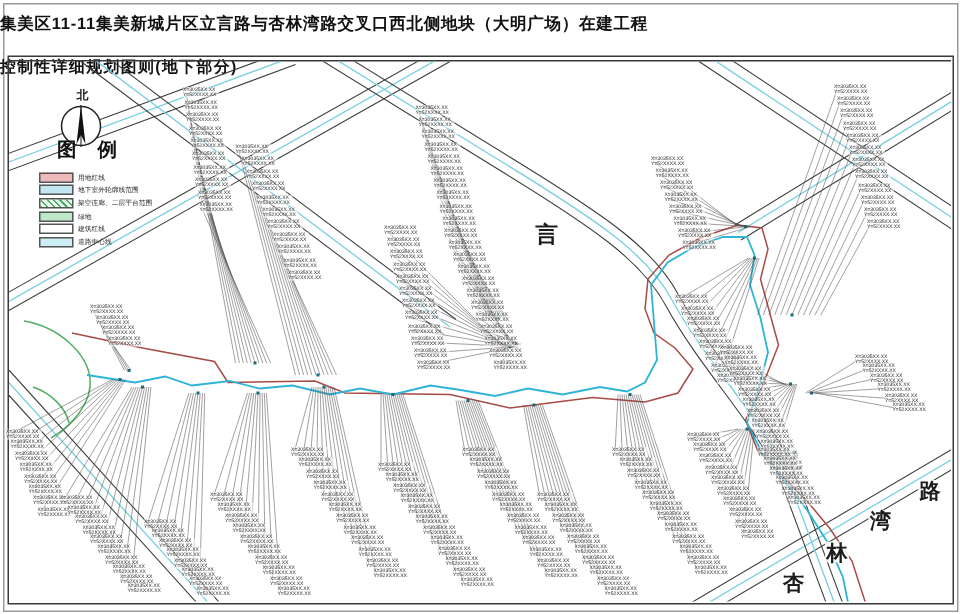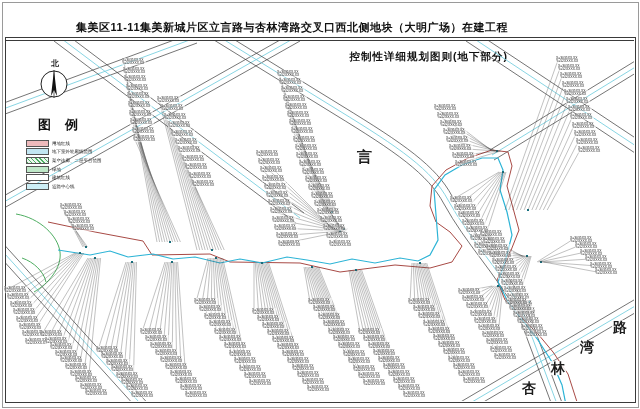--- a/index.html
+++ b/index.html
@@ -1,28 +1,28 @@
 <!DOCTYPE html>
 <html><head>
 <meta charset="utf-8">
 <style>
   html,body{margin:0;padding:0;background:#fff;}
   #page{position:relative;width:640px;height:409px;background:#ffffff;overflow:hidden;
         font-family:"Liberation Sans",sans-serif;color:#111;}
   #frame-outer{position:absolute;left:2px;top:2px;width:635px;height:404px;border:1px solid #9a9a9a;}
   #frame-inner{position:absolute;left:5px;top:37px;width:629px;height:364px;border:1px solid #3a3a3a;}
   #frame-topline{position:absolute;left:5px;top:40px;width:629px;height:0;border-top:1px solid #3a3a3a;}
-  #title{position:absolute;left:0;top:20px;width:508px;text-align:right;}
+  #title{position:absolute;left:0;top:8px;width:508px;text-align:left;}
   #title .t1{font-size:11px;font-weight:bold;letter-spacing:.5px;}
   #title .t2{font-size:10.5px;font-weight:bold;margin-top:15px;letter-spacing:1px;}
   #map-svg{position:absolute;left:0;top:0;width:640px;height:409px;}
   .cjk{position:absolute;font-weight:bold;color:#1c1c1c;background:rgba(255,255,255,.85);
        line-height:1;padding:0 1px;}
   #north-label{position:absolute;font-size:8px;font-weight:bold;}
-  #legend{position:absolute;left:26px;top:116px;width:110px;}
+  #legend{position:absolute;left:26px;top:91px;width:110px;}
   #legend-title{font-size:13px;font-weight:bold;letter-spacing:14px;margin-left:12px;margin-bottom:5px;}
   .leg-row{display:flex;align-items:center;height:8.6px;}
   .leg-swatch{width:21px;height:5px;border:1px solid #555;flex:0 0 auto;}
   .leg-label{font-size:9px;transform:scale(.5);transform-origin:left center;white-space:nowrap;
              margin-left:3px;color:#222;}
   .hatch{background:repeating-linear-gradient(45deg,#4fae62 0,#4fae62 1px,#eaf7ee 1px,#eaf7ee 3px);}
   #labels-layer{position:absolute;left:0;top:0;width:640px;height:409px;pointer-events:none;}
   .pt{position:absolute;width:50px;}
   .pt .in{font-size:7px;line-height:1.05;color:#1a1a1a;transform:scale(.48);
           transform-origin:top left;white-space:nowrap;background:rgba(255,255,255,.55);}

